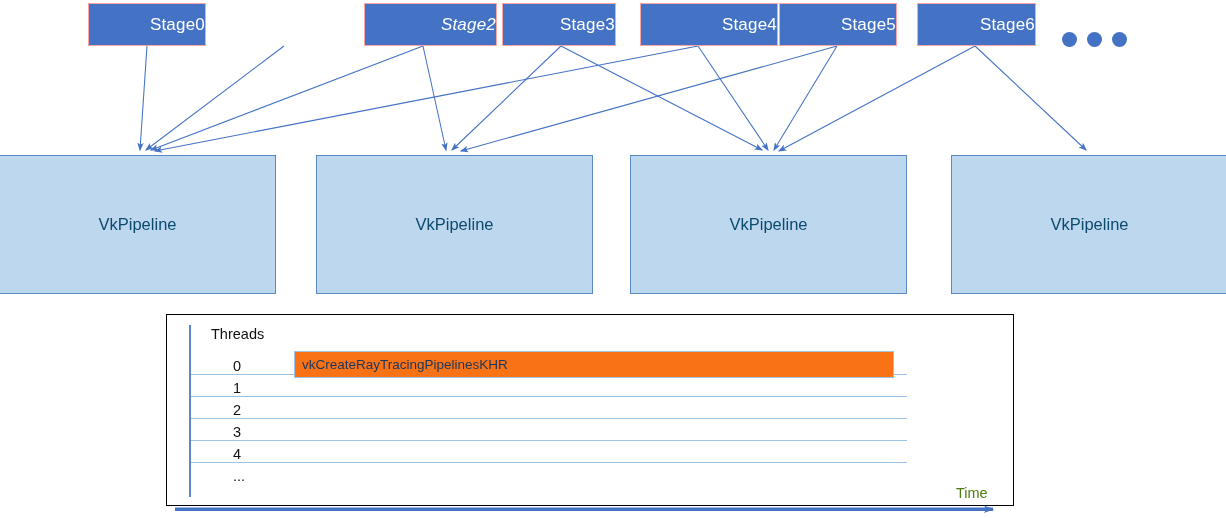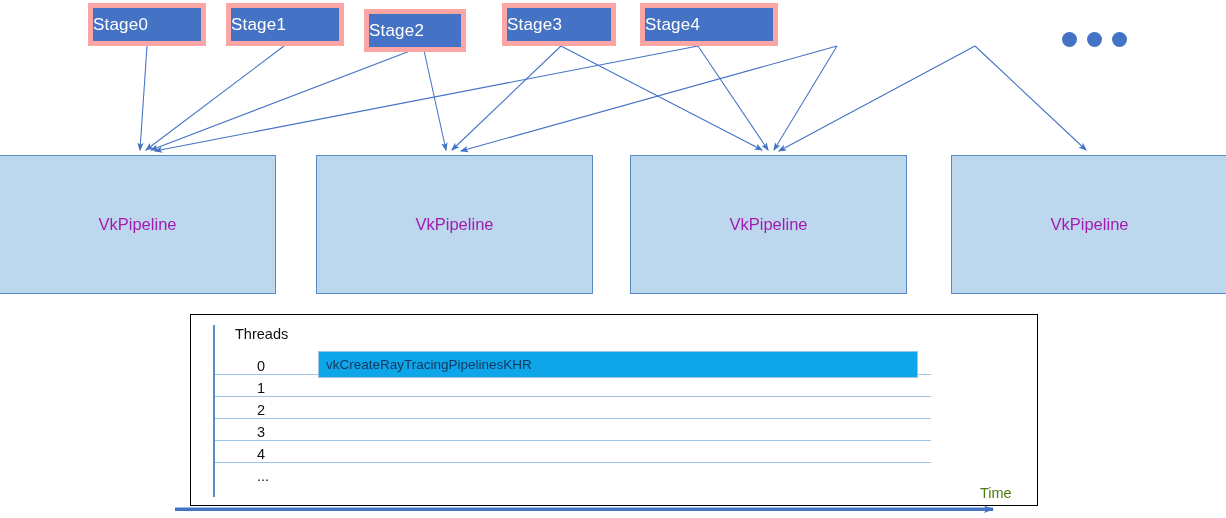--- a/index.html
+++ b/index.html
@@ -24,25 +24,25 @@
     width: 1226px;
     height: 518px;
     pointer-events: none;
   }
 
   
   .stage-box {
     position: absolute;
     height: 43px;
     background: #4472C4;
-    border: 5px solid #fca5a5;
-    box-sizing: border-box;
-    display: flex;
-    align-items: center;
-    justify-content: flex-start;
+    border: 1px solid #fca5a5;
+    box-sizing: border-box;
+    display: flex;
+    align-items: center;
+    justify-content: flex-end;
     color: #ffffff;
     font-size: 17px;
     letter-spacing: .2px;
     cursor: default;
   }
 
   
   .ellipsis {
     position: absolute;
     display: flex;
@@ -61,36 +61,35 @@
   .pipeline-box {
     position: absolute;
     top: 155px;
     height: 139px;
     background: #BDD7EE;
     border: 1px solid #5b8bc4;
     box-sizing: border-box;
     display: flex;
     align-items: center;
     justify-content: center;
-    color: #a21caf;
+    color: #0c4a6e;
     font-size: 16.5px;
     cursor: default;
   }
 
   
   #timeline-panel {
     position: absolute;
     left: 166px;
     top: 314px;
     width: 848px;
     height: 192px;
     background: #ffffff;
     border: 1.5px solid #000000;
     box-sizing: border-box;
-    margin-left: 24px;
   }
   #thread-axis {
     position: absolute;
     left: 22px;
     top: 10px;
     width: 2px;
     height: 172px;
     background: #5b8bc4;
   }
   .threads-title {
@@ -122,21 +121,21 @@
     font-size: 14.5px;
     color: #111111;
     line-height: 1;
   }
   #task-bar {
     position: absolute;
     left: 127px;
     top: 36px;
     width: 600px;
     height: 27px;
-    background: #0ea5e9;
+    background: #f97316;
     border: 1px solid #9DC3E6;
     box-sizing: border-box;
     display: flex;
     align-items: center;
     padding-left: 7px;
     color: #17375e;
     font-size: 13.5px;
     white-space: nowrap;
     overflow: hidden;
   }
@@ -182,31 +181,34 @@
       <path d="M837,46 L774,150"></path>
       <path d="M975,46 L779,151"></path>
 
       <path d="M975,46 L1086,150"></path>
     </g>
   </svg>
 
   <div class="stage-box" style="left:88px;top:3px;width:118px;">
     <span>Stage0</span>
   </div>
-  <div class="stage-box" style="left:226px;top:3px;width:118px;">
-    <span>Stage1</span>
-  </div>
-  <div class="stage-box" style="left:364px;top:9px;width:102px;">
+  <div class="stage-box" style="left:364px;top:3px;width:133px;font-style:italic;">
     <span>Stage2</span>
   </div>
   <div class="stage-box" style="left:502px;top:3px;width:114px;">
     <span>Stage3</span>
   </div>
   <div class="stage-box" style="left:640px;top:3px;width:138px;">
     <span>Stage4</span>
+  </div>
+  <div class="stage-box" style="left:779px;top:3px;width:118px;">
+    <span>Stage5</span>
+  </div>
+  <div class="stage-box" style="left:917px;top:3px;width:119px;">
+    <span>Stage6</span>
   </div>
 
   <div class="ellipsis" style="left:1062px;top:32px;">
     <i></i>
       <i></i>
       <i></i>
   </div>
 
   <div class="pipeline-box" style="left:-1px;width:277px;">
     <span>VkPipeline</span>

